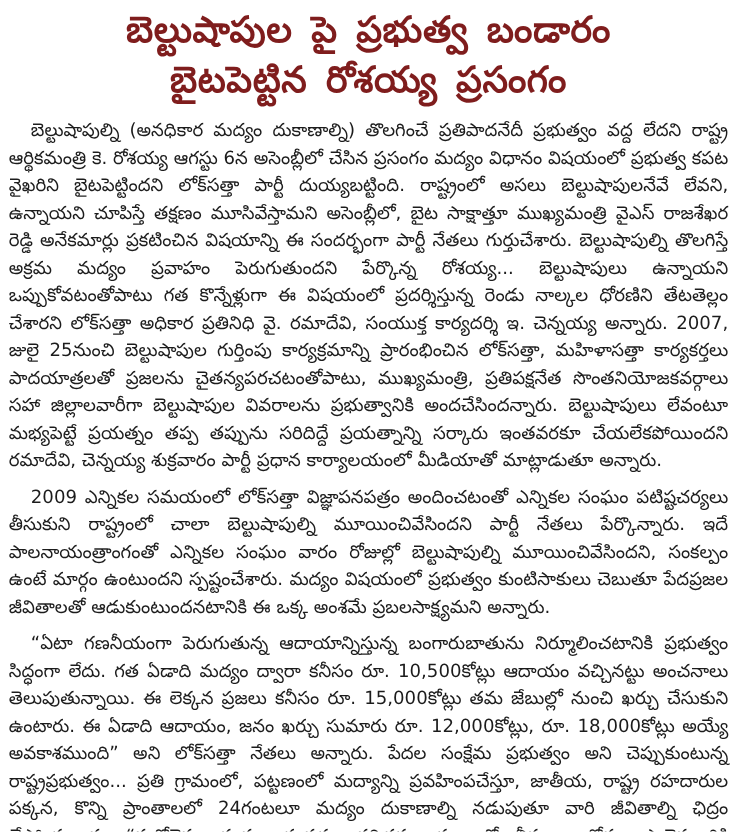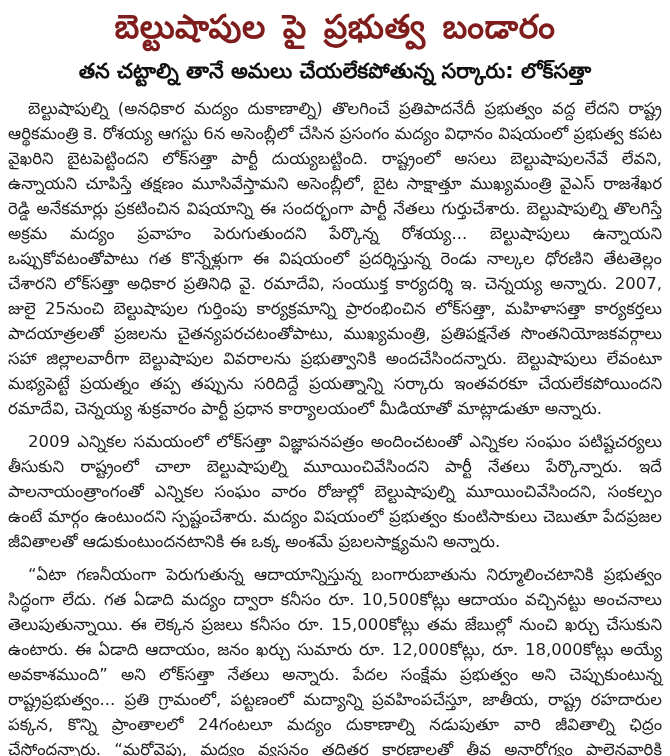--- a/index.html
+++ b/index.html
@@ -52,23 +52,23 @@
     margin-bottom: 0;
   }
 </style>
 </head>
 <body>
 
 <div class="article">
 
   <div class="headline">
     <div>బెల్టుషాపుల పై ప్రభుత్వ బండారం</div>
+    <div>బైటపెట్టిన రోశయ్య ప్రసంగం</div>
   </div>
 
-  <div class="subheadline">తన చట్టాల్ని తానే అమలు చేయలేకపోతున్న సర్కారు: లోక్‌సత్తా</div>
 
   <div class="body-text">
     <p>బెల్టుషాపుల్ని (అనధికార మద్యం దుకాణాల్ని) తొలగించే ప్రతిపాదనేదీ ప్రభుత్వం వద్ద లేదని రాష్ట్ర ఆర్థికమంత్రి కె. రోశయ్య ఆగస్టు 6న అసెంబ్లీలో చేసిన ప్రసంగం మద్యం విధానం విషయంలో ప్రభుత్వ కపట వైఖరిని బైటపెట్టిందని లోక్‌సత్తా పార్టీ దుయ్యబట్టింది. రాష్ట్రంలో అసలు బెల్టుషాపులనేవే లేవని, ఉన్నాయని చూపిస్తే తక్షణం మూసివేస్తామని అసెంబ్లీలో, బైట సాక్షాత్తూ ముఖ్యమంత్రి వైఎస్ రాజశేఖర రెడ్డి అనేకమార్లు ప్రకటించిన విషయాన్ని ఈ సందర్భంగా పార్టీ నేతలు గుర్తుచేశారు. బెల్టుషాపుల్ని తొలగిస్తే అక్రమ మద్యం ప్రవాహం పెరుగుతుందని పేర్కొన్న రోశయ్య... బెల్టుషాపులు ఉన్నాయని ఒప్పుకోవటంతోపాటు గత కొన్నేళ్లుగా ఈ విషయంలో ప్రదర్శిస్తున్న రెండు నాల్కల ధోరణిని తేటతెల్లం చేశారని లోక్‌సత్తా అధికార ప్రతినిధి వై. రమాదేవి, సంయుక్త కార్యదర్శి ఇ. చెన్నయ్య అన్నారు. 2007, జులై 25నుంచి బెల్టుషాపుల గుర్తింపు కార్యక్రమాన్ని ప్రారంభించిన లోక్‌సత్తా, మహిళాసత్తా కార్యకర్తలు పాదయాత్రలతో ప్రజలను చైతన్యపరచటంతోపాటు, ముఖ్యమంత్రి, ప్రతిపక్షనేత సొంతనియోజకవర్గాలు సహా జిల్లాలవారీగా బెల్టుషాపుల వివరాలను ప్రభుత్వానికి అందచేసిందన్నారు. బెల్టుషాపులు లేవంటూ మభ్యపెట్టే ప్రయత్నం తప్ప తప్పును సరిదిద్దే ప్రయత్నాన్ని సర్కారు ఇంతవరకూ చేయలేకపోయిందని రమాదేవి, చెన్నయ్య శుక్రవారం పార్టీ ప్రధాన కార్యాలయంలో మీడియాతో మాట్లాడుతూ అన్నారు.</p>
     <p>2009 ఎన్నికల సమయంలో లోక్‌సత్తా విజ్ఞాపనపత్రం అందించటంతో ఎన్నికల సంఘం పటిష్టచర్యలు తీసుకుని రాష్ట్రంలో చాలా బెల్టుషాపుల్ని మూయించివేసిందని పార్టీ నేతలు పేర్కొన్నారు. ఇదే పాలనాయంత్రాంగంతో ఎన్నికల సంఘం వారం రోజుల్లో బెల్టుషాపుల్ని మూయించివేసిందని, సంకల్పం ఉంటే మార్గం ఉంటుందని స్పష్టంచేశారు. మద్యం విషయంలో ప్రభుత్వం కుంటిసాకులు చెబుతూ పేదప్రజల జీవితాలతో ఆడుకుంటుందనటానికి ఈ ఒక్క అంశమే ప్రబలసాక్ష్యమని అన్నారు.</p>
     <p>“ఏటా గణనీయంగా పెరుగుతున్న ఆదాయాన్నిస్తున్న బంగారుబాతును నిర్మూలించటానికి ప్రభుత్వం సిద్ధంగా లేదు. గత ఏడాది మద్యం ద్వారా కనీసం రూ. 10,500కోట్లు ఆదాయం వచ్చినట్టు అంచనాలు తెలుపుతున్నాయి. ఈ లెక్కన ప్రజలు కనీసం రూ. 15,000కోట్లు తమ జేబుల్లో నుంచి ఖర్చు చేసుకుని ఉంటారు. ఈ ఏడాది ఆదాయం, జనం ఖర్చు సుమారు రూ. 12,000కోట్లు, రూ. 18,000కోట్లు అయ్యే అవకాశముంది” అని లోక్‌సత్తా నేతలు అన్నారు. పేదల సంక్షేమ ప్రభుత్వం అని చెప్పుకుంటున్న రాష్ట్రప్రభుత్వం... ప్రతి గ్రామంలో, పట్టణంలో మద్యాన్ని ప్రవహింపచేస్తూ, జాతీయ, రాష్ట్ర రహదారుల పక్కన, కొన్ని ప్రాంతాలలో 24గంటలూ మద్యం దుకాణాల్ని నడుపుతూ వారి జీవితాల్ని ఛిద్రం చేస్తోందన్నారు. “మరోవైపు, మద్యం వ్యసనం తదితర కారణాలతో తీవ్ర అనారోగ్యం పాలైనవారికి ‘ఆరోగ్యశ్రీ’ పథకం కింద కోట్లు వెచ్చించి మరీ వైద్యం అందించటానికి మాత్రం ప్రభుత్వం వెనకడుగు వేయదు” అని వారు వ్యంగ్యంగా అన్నారు.</p>
   </div>
 
 </div>
 
 </body></html>

